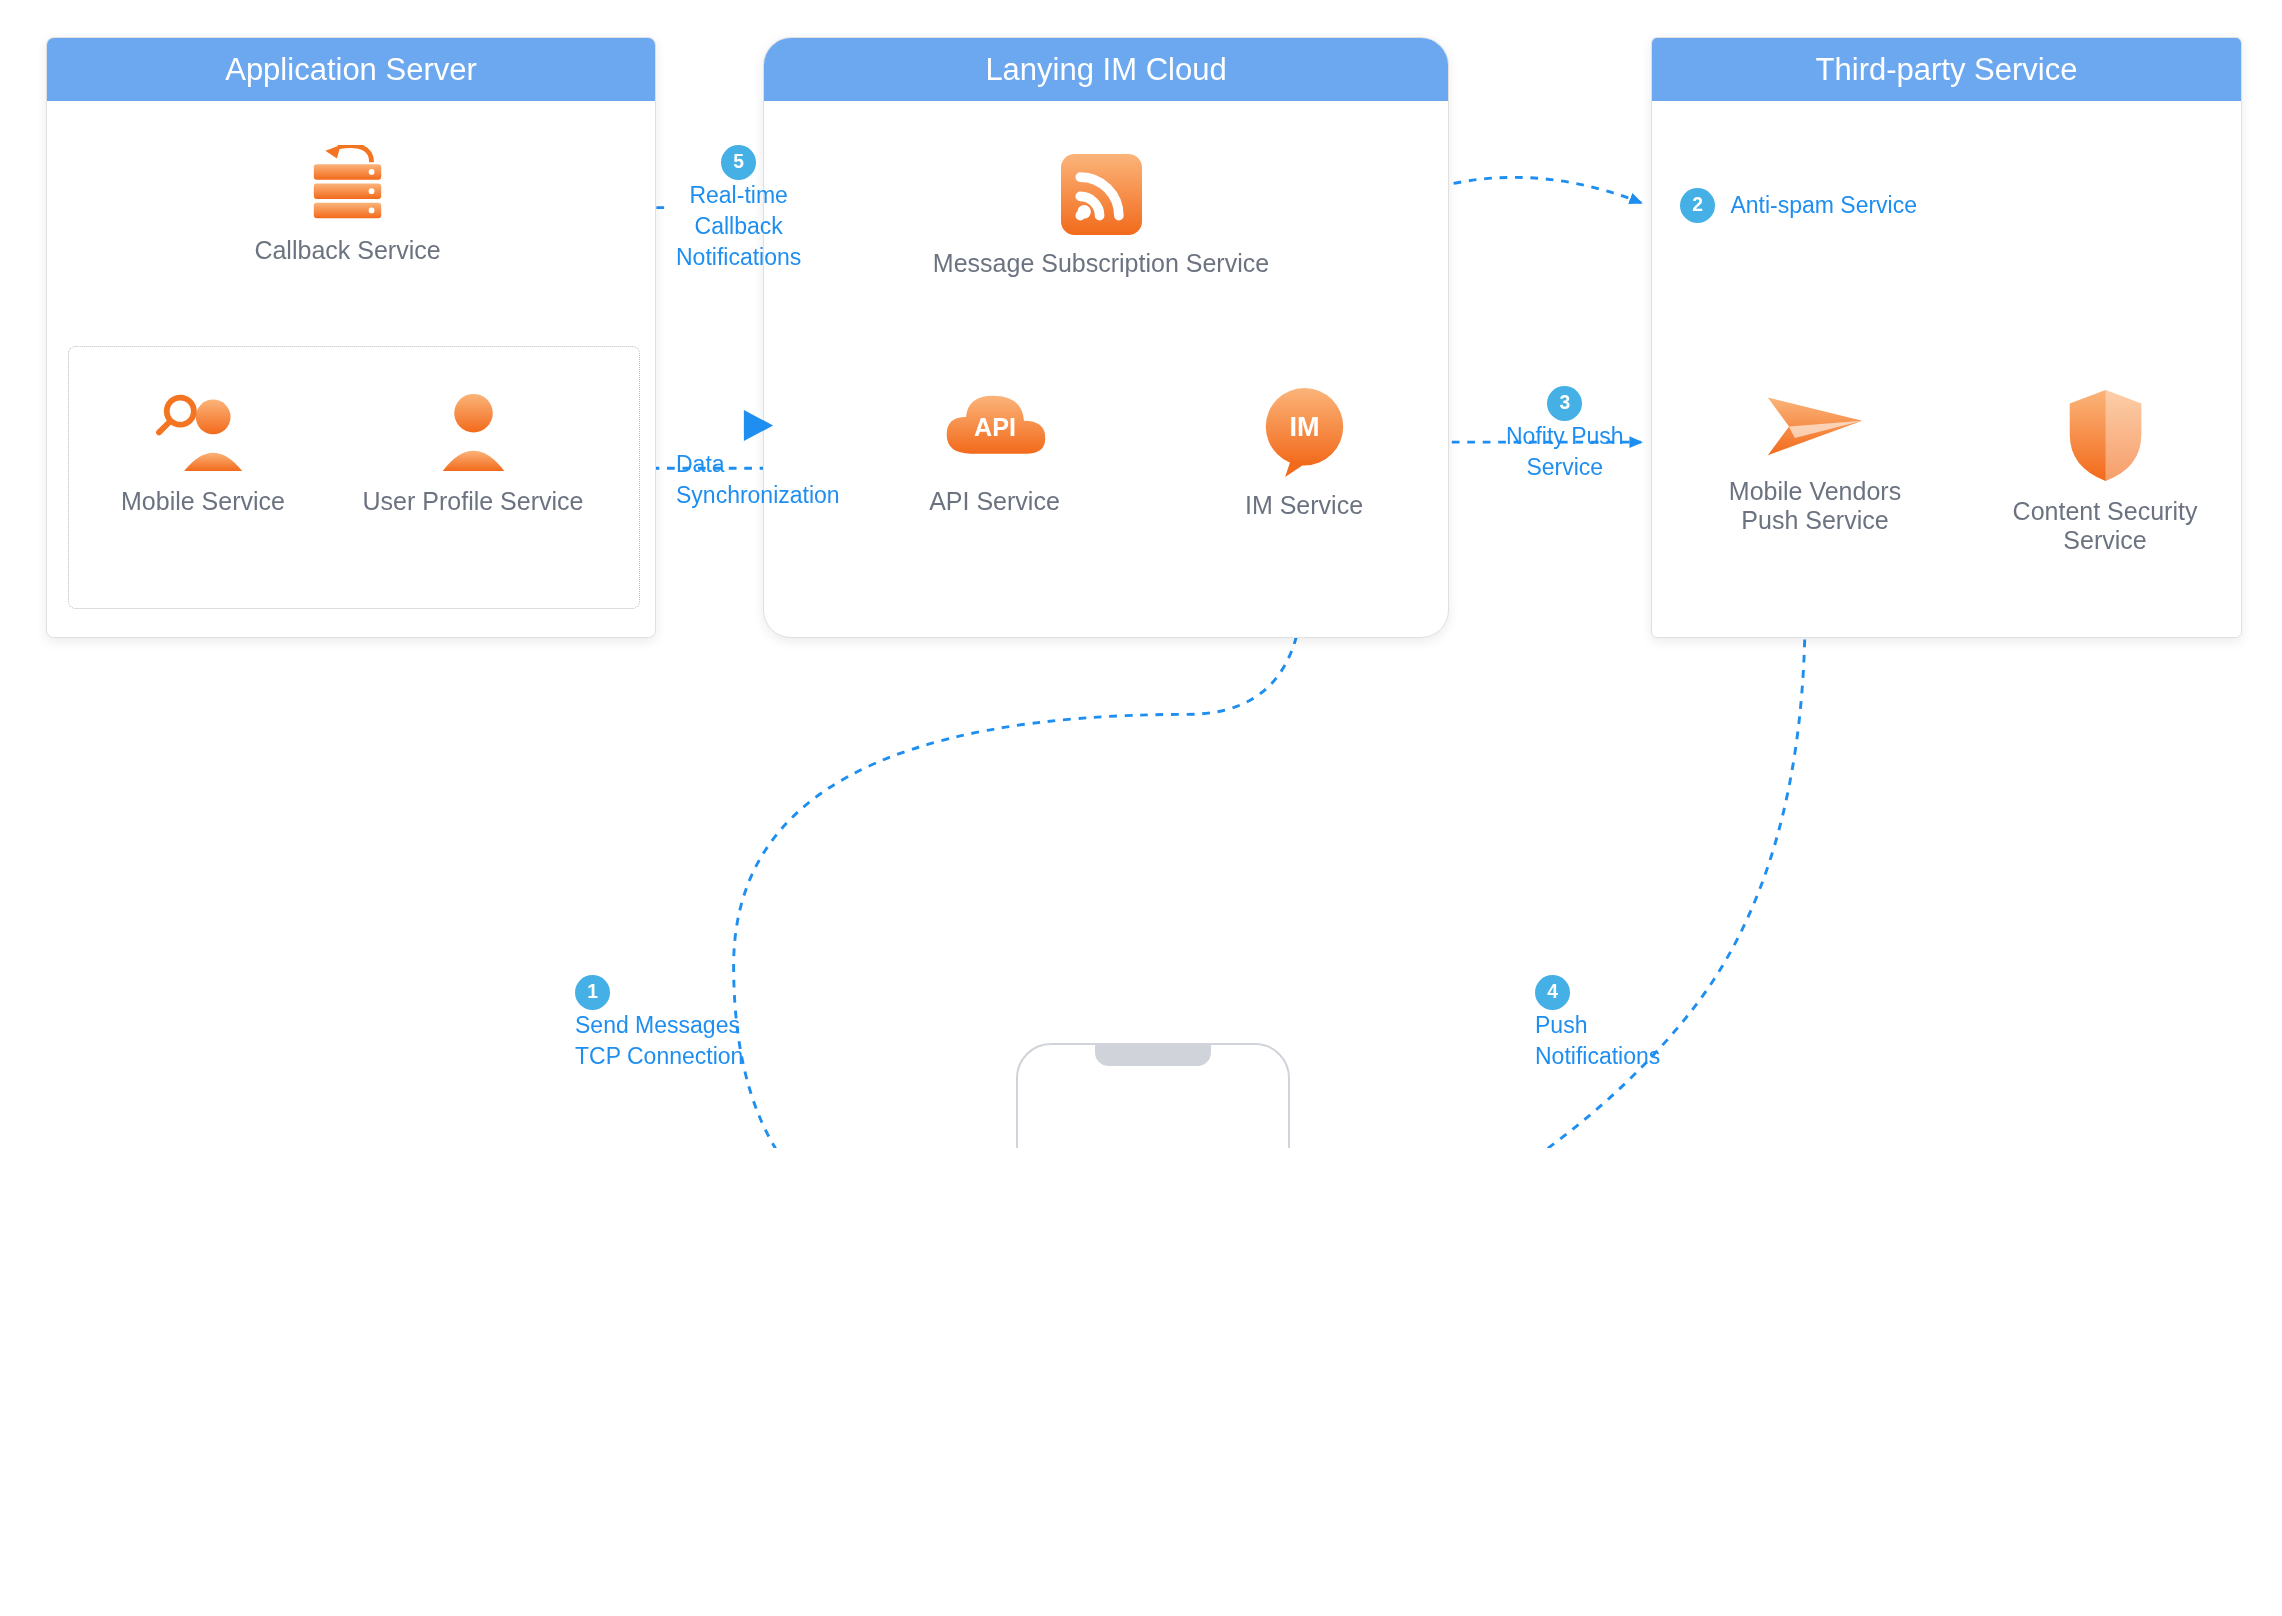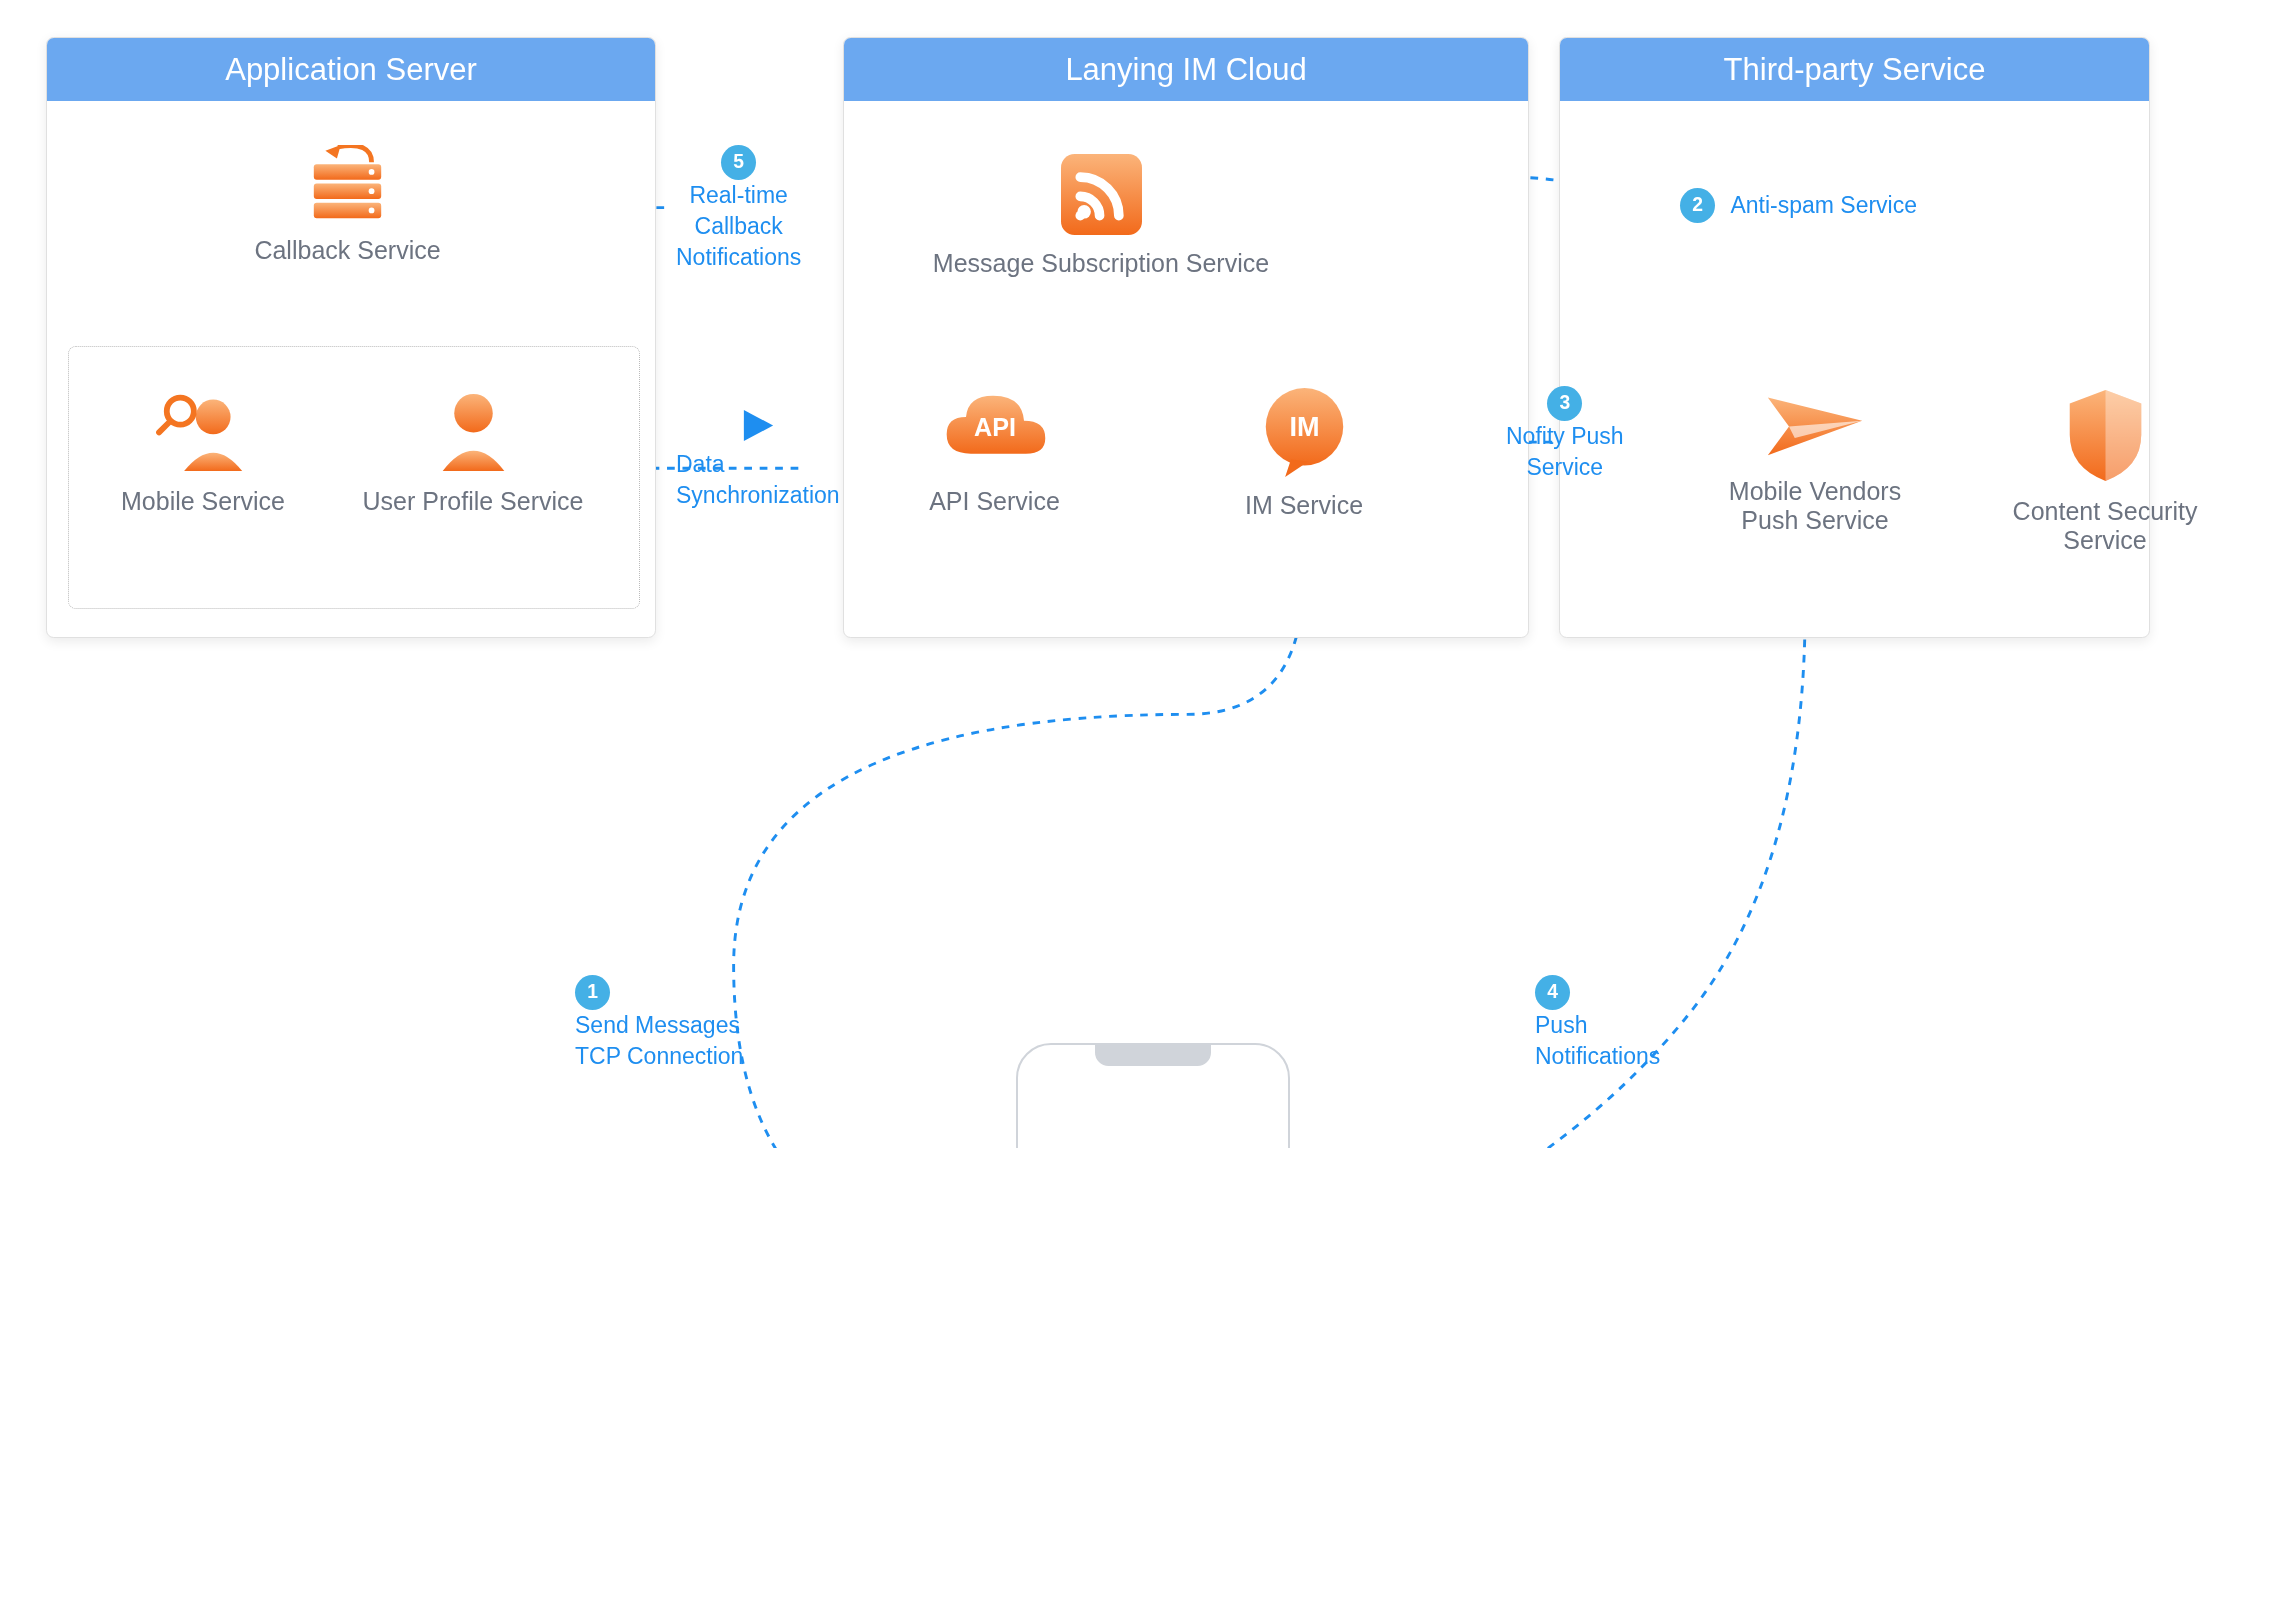--- a/index.html
+++ b/index.html
@@ -90,21 +90,21 @@
   <div class="lbl">Mobile Service</div>
 </div>
 <div class="icon-slot" style="left:328px;top:386px;width:290px;">
   <svg width="77" height="87" viewBox="0 0 80 90">
     <circle cx="40" cy="28" r="20" fill="url(#og)"></circle>
         <path d="M8,88 Q40,46 72,88 Z" fill="url(#og)"></path>
   </svg>
   <div class="lbl">User Profile Service</div>
 </div>
 
-<div class="panel" style="left:843px;top:37px;width:684px;height:599px;">
+<div class="panel" style="left:763px;top:37px;width:684px;height:599px;border-radius:28px;">
   <div class="hdr">Lanying IM Cloud</div>
 </div>
 <div class="icon-slot" style="left:927px;top:154px;width:348px;">
   <svg width="81" height="81" viewBox="0 0 84 84">
     <rect width="84" height="84" rx="14" fill="url(#og)"></rect>
     <g fill="none" stroke="#fff" stroke-width="10" stroke-linecap="round">
       <path d="M20,64 A0,0 0 0 1 20,64"></path>
           <path d="M20,44 A20,20 0 0 1 40,64"></path>
           <path d="M20,24 A40,40 0 0 1 60,64"></path>
     </g>
@@ -121,21 +121,21 @@
   <div class="lbl">IM Service</div>
 </div>
 <div class="icon-slot" style="left:869px;top:386px;width:251px;">
   <svg width="116" height="87" viewBox="0 0 120 90">
     <path d="M35,70 Q10,70 10,50 Q10,32 30,32 Q32,10 58,10 Q88,10 90,36 Q112,36 112,54 Q112,70 92,70 Z" fill="url(#og)"></path>
     <text x="60" y="52" text-anchor="middle" fill="#fff" font-size="26" font-weight="600">API</text>
   </svg>
   <div class="lbl">API Service</div>
 </div>
 
-<div class="panel" style="left:1559px;top:37px;width:589px;height:599px;">
+<div class="panel" style="left:1651px;top:37px;width:589px;height:599px;border-radius:6px;">
   <div class="hdr">Third-party Service</div>
 </div>
 <div class="icon-slot" style="left:1680px;top:386px;width:270px;">
   <svg width="106" height="77" viewBox="0 0 110 80">
     <path d="M6,12 L104,36 L6,72 L28,42 Z" fill="url(#og)"></path>
         <path d="M28,42 L104,36 L34,54 Z" fill="#fff" opacity="0.6"></path>
   </svg>
   <div class="lbl">Mobile Vendors
 Push Service</div>
 </div>

